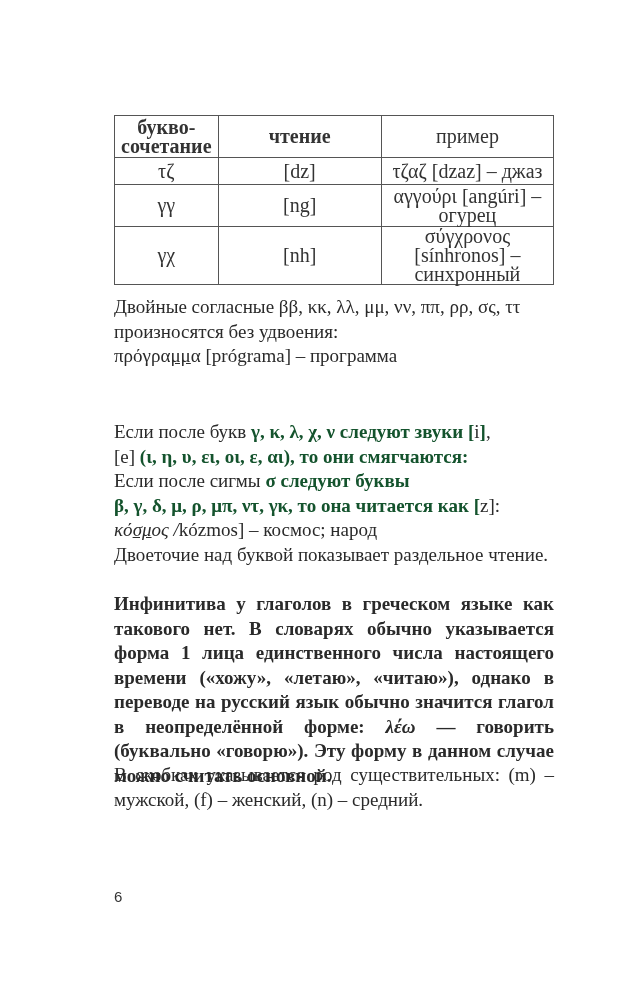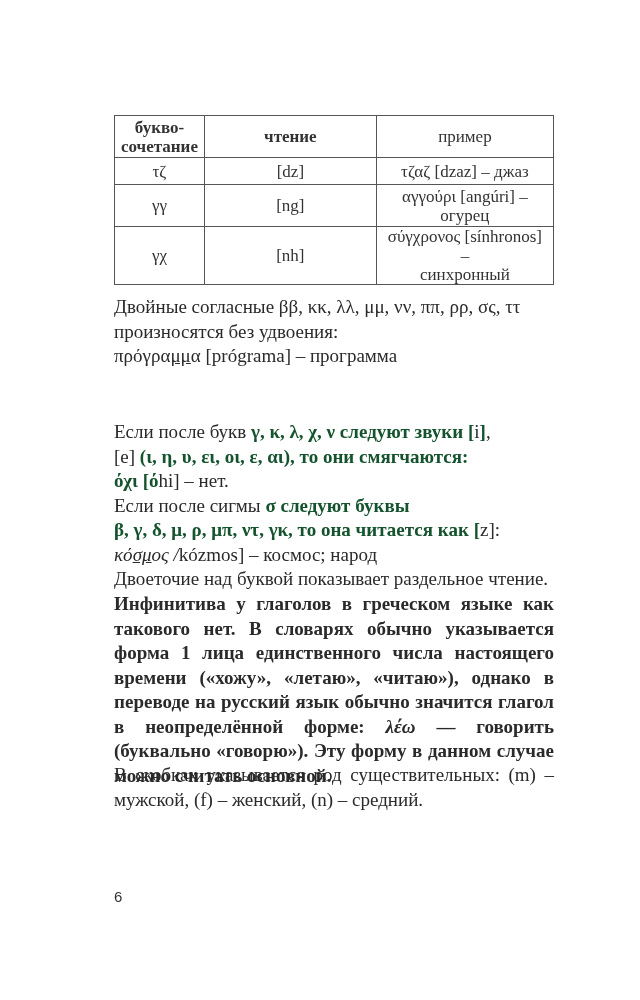--- a/index.html
+++ b/index.html
@@ -20,21 +20,21 @@
       left: 114px;
       top: 0;
       width: 440px;
     }
     table.combo {
       position: absolute;
       left: 0;
       top: 115px;
       width: 440px;
       border-collapse: collapse;
-      font-size: 17px;
+      font-size: 20px;
       line-height: 19px;
       color: #333;
     }
     table.combo td, table.combo th {
       border: 1.5px solid #555;
       text-align: center;
       vertical-align: middle;
       padding: 0 6px;
     }
     table.combo th {
@@ -115,21 +115,20 @@
 
   <div class="text" style="top: 295px;">
     <p>Двойные согласные ββ, κκ, λλ, μμ, νν, ππ, ρρ, σς, ττ</p>
     <p>произносятся без удвоения:</p>
     <p><span>πρόγρα</span><span class="u">μμ</span><span>α</span><span> [prógrama] – программа</span></p>
   </div>
 
   <div class="text" style="top: 420px;">
     <p><span>Если после букв </span><b>γ, κ, λ, χ, ν следуют звуки [</b><span>i</span><b>]</b><span>,</span></p>
     <p><span>[e] </span><b>(ι, η, υ, ει, οι, ε, αι), то они смягчаются:</b></p>
-    <p><b>όχι [ό</b><span>hi] – нет.</span></p>
     <p><span>Если после сигмы </span><b>σ следуют буквы</b></p>
     <p><b>β, γ, δ, μ, ρ, μπ, ντ, γκ, то она читается как [</b><span>z]:</span></p>
     <p><span class="it">κό</span><span class="it u">σμ</span><span class="it">ος /</span><span>kózmos] – космос; народ</span></p>
     <p>Двоеточие над буквой показывает раздельное чтение.</p>
   </div>
 
   <div class="text justify" style="top: 592px; font-weight: bold;">
     <p><span>Инфинитива у глаголов в греческом языке как такового нет. В словарях обычно указывается форма 1 лица единственного числа настоящего времени («хожу», «летаю», «читаю»), однако в переводе на русский язык обычно значится глагол в неопределённой форме: </span><span class="it">λέω</span><span> — говорить (буквально «говорю»). Эту форму в данном случае можно считать основной.</span></p>
   </div>
 

